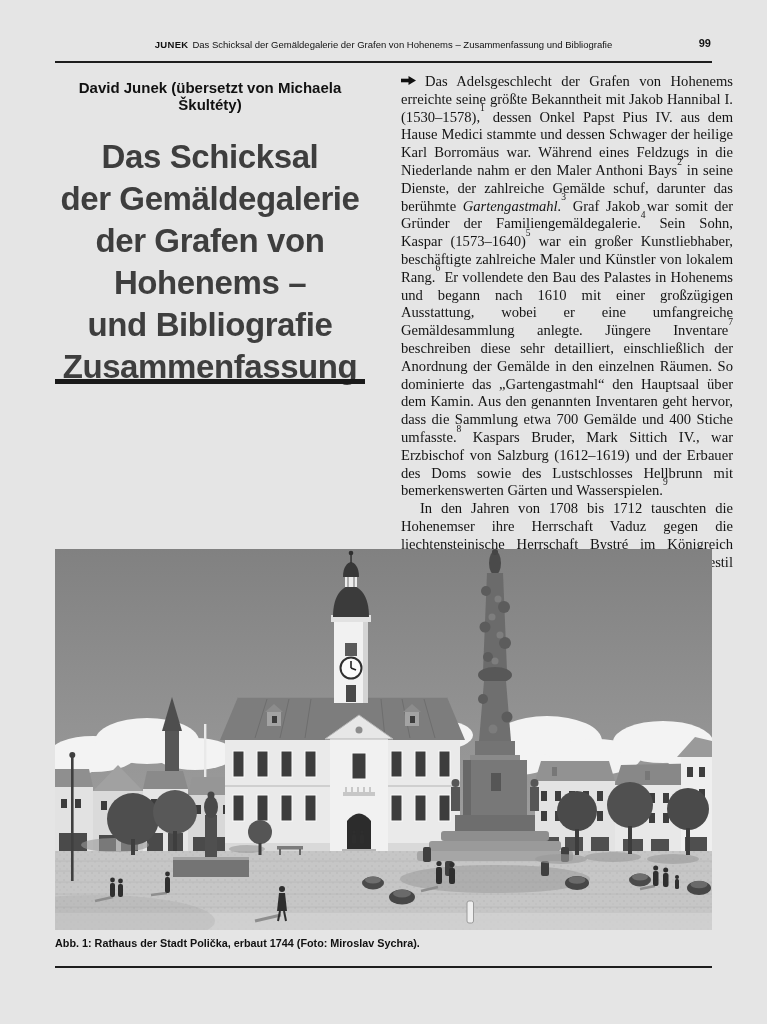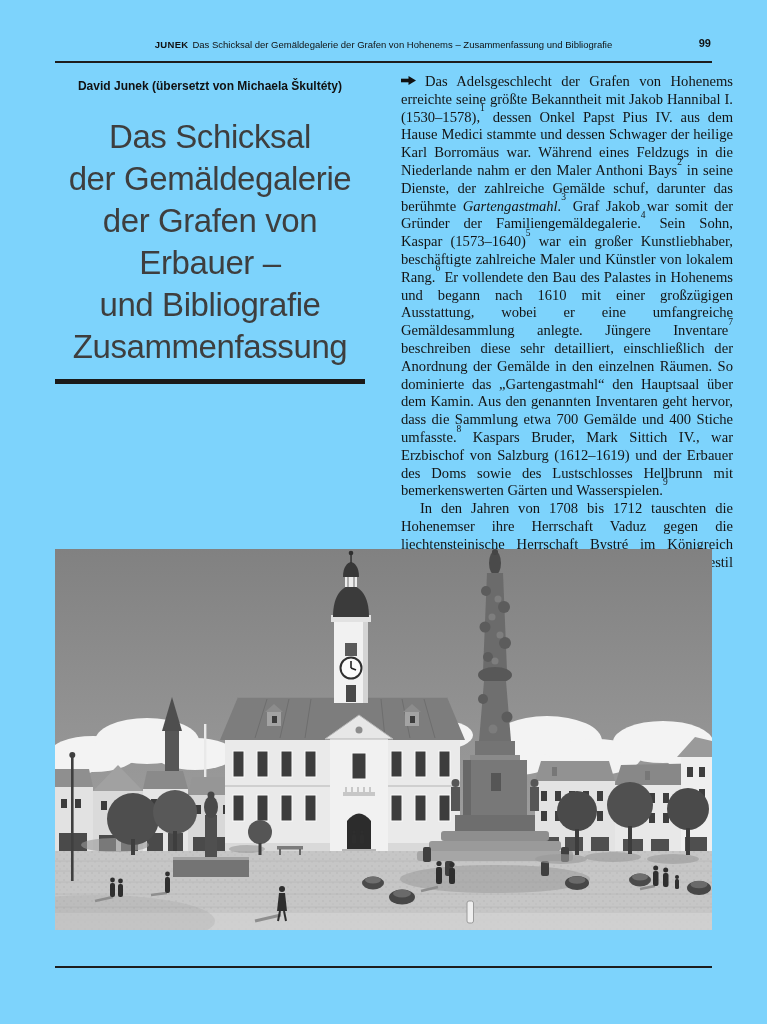--- a/index.html
+++ b/index.html
@@ -1,30 +1,30 @@
 <!DOCTYPE html>
 <html><head>
 <meta charset="utf-8">
 <style>
   html,body{margin:0;padding:0;background:#ffffff;}
   body{width:767px;height:1024px;position:relative;font-family:"Liberation Sans",sans-serif;color:#141414;}
-  .page{position:absolute;inset:0;background:#7dd3fc;overflow:hidden;}
+  .page{position:absolute;inset:0;background:#e5e5e5;overflow:hidden;}
 
   
   .rh{position:absolute;left:55px;top:39px;width:657px;height:16px;}
   .rh-text{position:absolute;left:0;right:0;text-align:center;font-size:9.5px;white-space:nowrap;color:#111;}
   .rh-tag{font-weight:bold;letter-spacing:.3px;margin-right:4px;}
   .rh-page{position:absolute;right:1px;top:-2px;font-weight:bold;font-size:11px;color:#111;}
   .rule{background:#1d1d1d;}
   .rule-header{position:absolute;left:55px;top:61px;width:657px;height:2px;}
 
   
   .title-col{position:absolute;left:55px;top:79px;width:310px;text-align:center;}
-  .byline{font-size:12px;font-weight:bold;color:#111;}
-  .title{margin:23px 0 0 0;font-weight:400;font-size:33px;line-height:42px;color:#3e3e3e;letter-spacing:-0.4px;}
+  .byline{font-size:15px;font-weight:bold;color:#111;}
+  .title{margin:23px 0 0 0;font-weight:700;font-size:33px;line-height:42px;color:#3e3e3e;letter-spacing:-0.4px;}
   .rule-title{position:absolute;left:55px;top:379px;width:310px;height:4.5px;background:#1a1a1a;}
 
   
   .body-col{position:absolute;left:401px;top:73px;width:332px;font-family:"Liberation Serif",serif;
             font-size:14.6px;line-height:17.8px;text-align:justify;color:#141414;}
   .body-col p{margin:0;}
   .body-col p.indent{text-indent:19px;}
   .body-col sup{font-size:9.5px;line-height:0;position:relative;top:-4.5px;letter-spacing:0;}
   .body-col em{font-style:italic;}
   .par-arrow{margin-right:9px;display:inline-block;transform:translateY(-1px);}
@@ -47,21 +47,21 @@
     <span class="rh-page">99</span>
   </div>
   <div class="rule rule-header"></div>
 
   <aside class="title-col">
     <div class="byline">David Junek (übersetzt von Michaela Škultéty)</div>
     <h1 class="title" id="article-title">
         <div>Das Schicksal</div>
         <div>der Gemäldegalerie</div>
         <div>der Grafen von</div>
-        <div>Erbauer –</div>
+        <div>Hohenems –</div>
         <div>und Bibliografie</div>
         <div>Zusammenfassung</div>
       </h1>
   </aside>
   <div class="rule-title"></div>
 
   <section class="body-col" id="body-col">
       <p><svg class="par-arrow" width="15" height="9" viewBox="0 0 15 9">
           <rect x="0" y="2.7" width="8" height="3.6" fill="#111"></rect>
           <polygon points="7.5,0 15,4.5 7.5,9" fill="#111"></polygon>
@@ -391,15 +391,16 @@
         <rect x="620" y="330" width="4" height="10" rx="1.5"></rect>
           <circle cx="622" cy="328" r="2"></circle>
       </g>
 
       <g>
         <rect x="412" y="352" width="6.5" height="22" rx="2" fill="#efefef" stroke="#9a9a9a" stroke-width="1"></rect>
       </g>
     </svg>
   </figure>
 
+  <figcaption class="caption">Abb. 1: Rathaus der Stadt Polička, erbaut 1744 (Foto: Miroslav Sychra).</figcaption>
   <div class="rule rule-bottom"></div>
 
 </div>
 
 </body></html>

